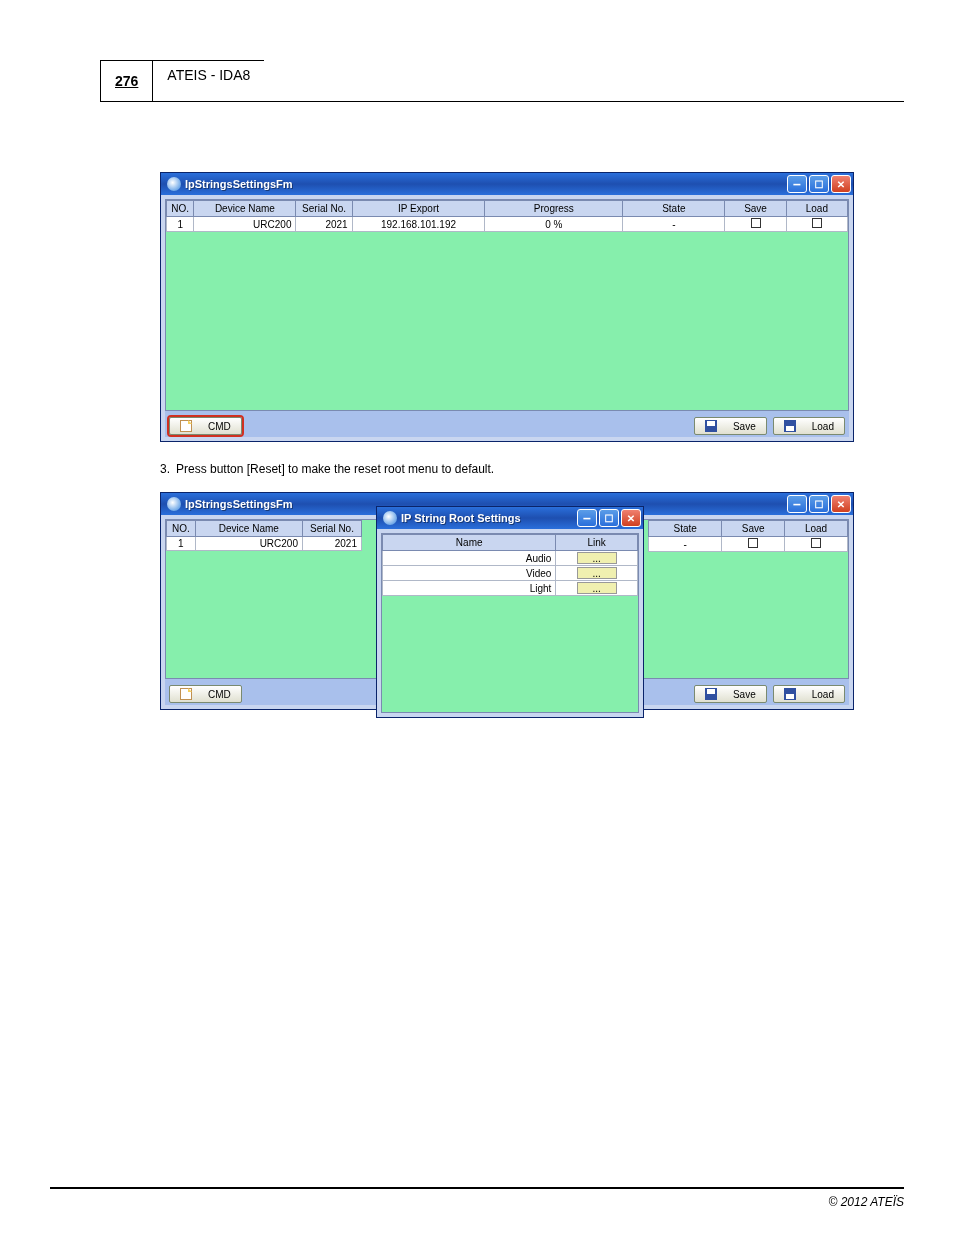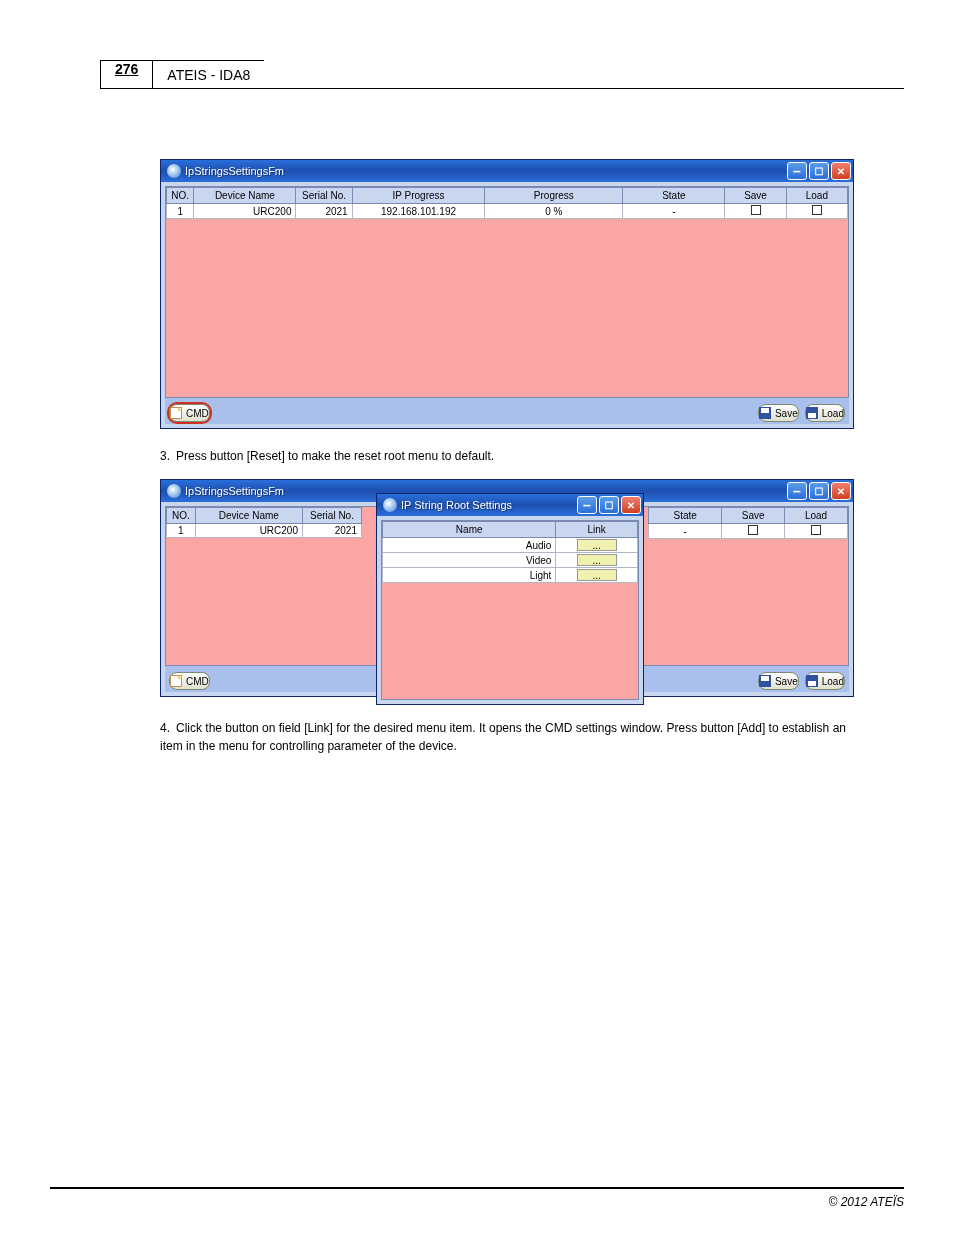--- a/index.html
+++ b/index.html
@@ -18,21 +18,21 @@
     position: relative;
     background: #fff;
   }
   .header-row {
     display: flex;
     align-items: stretch;
     margin-left: 50px;
   }
   .page-number-box {
     border: 1px solid #000;
-    padding: 0 14px;
+    padding: 12px 14px;
     font-weight: bold;
     font-size: 14px;
     text-decoration: underline;
   }
   .doc-title {
     font-weight: normal;
     font-size: 14px;
     padding: 6px 14px;
     border-top: 1px solid #000;
   }
@@ -54,21 +54,21 @@
     position: relative;
   }
   .xp-titlebar {
     background: linear-gradient(to bottom, #2a6fdb 0%, #1e4fb0 50%, #2a6fdb 100%);
     color: #fff;
     display: flex;
     align-items: center;
     padding: 2px 2px 2px 6px;
     height: 22px;
     font-size: 11px;
-    font-weight: normal;
+    font-weight: bold;
   }
   .xp-titlebar .title-icon {
     width: 14px; height: 14px;
     margin-right: 4px;
     background: radial-gradient(circle at 40% 40%, #fff, #6fa8e8 70%);
     border-radius: 50%;
     display: inline-block;
   }
   .xp-titlebar .title-text { flex: 1; text-shadow: 1px 1px 0 rgba(0,0,0,.4); }
   .xp-ctrl {
@@ -113,46 +113,46 @@
     height: 16px;
   }
   table.grid td {
     border: 1px solid #b0b8c8;
     padding: 1px 4px;
     height: 14px;
     text-align: right;
   }
   table.grid td.c { text-align: center; }
   .grid-holder {
-    background:#fca5a5;
+    background:#86efac;
     border:1px solid #7a8ab0;
     flex:1;
   }
 
   .chk {
     display:inline-block; width:10px; height:10px;
     border:1px solid #333; background:#fff;
   }
 
   
   .xp-bottombar {
     display:flex;
     align-items:center;
     padding: 6px 4px 2px 4px;
     background:#a9c0ec;
   }
   .btn {
     background: linear-gradient(to bottom,#fff,#e0e0d0);
     border:1px solid #7a8a70;
-    border-radius:8px;
-    padding: 2px 0;
+    border-radius:2px;
+    padding: 2px 10px;
     font-size:10px;
     display:inline-flex;
     align-items:center;
-    gap:4px;
+    gap:16px;
     cursor:pointer;
   }
   .btn .ficon {
     width:12px; height:12px;
     display:inline-block;
   }
   .ficon.note {
     background: linear-gradient(to bottom,#fff,#fff);
     border:1px solid #c09050;
     position:relative;
@@ -231,21 +231,21 @@
         <span class="xp-ctrl close"></span>
       </div>
       <div class="xp-body">
         <div class="grid-holder">
           <table class="grid">
             <thead>
               <tr>
                 <th style="width:24px">NO.</th>
                 <th style="width:100px">Device Name</th>
                 <th style="width:55px">Serial No.</th>
-                <th style="width:130px">IP Progress</th>
+                <th style="width:130px">IP Export</th>
                 <th style="width:135px">Progress</th>
                 <th style="width:100px">State</th>
                 <th style="width:60px">Save</th>
                 <th style="width:60px">Load</th>
               </tr>
             </thead>
             <tbody>
               <tr>
                 <td class="c">1</td>
                 <td>URC200</td>
@@ -384,22 +384,19 @@
                   <td class="c"><span class="link-btn">...</span></td>
                 </tr>
               </tbody>
             </table>
           </div>
         </div>
       </div>
 
     </div>
 
-    <div class="instr" style="margin-top:22px;">
-      <span class="num">4.</span><span>Click the button on field [Link] for the desired menu item. It opens the CMD settings window. Press button [Add] to establish an item in the menu for controlling parameter of the device.</span>
-    </div>
 
   </div>
 
   <div class="footer-line"></div>
   <div class="footer-text">© 2012 ATEÏS</div>
 
 </div>
 
 </body></html>

